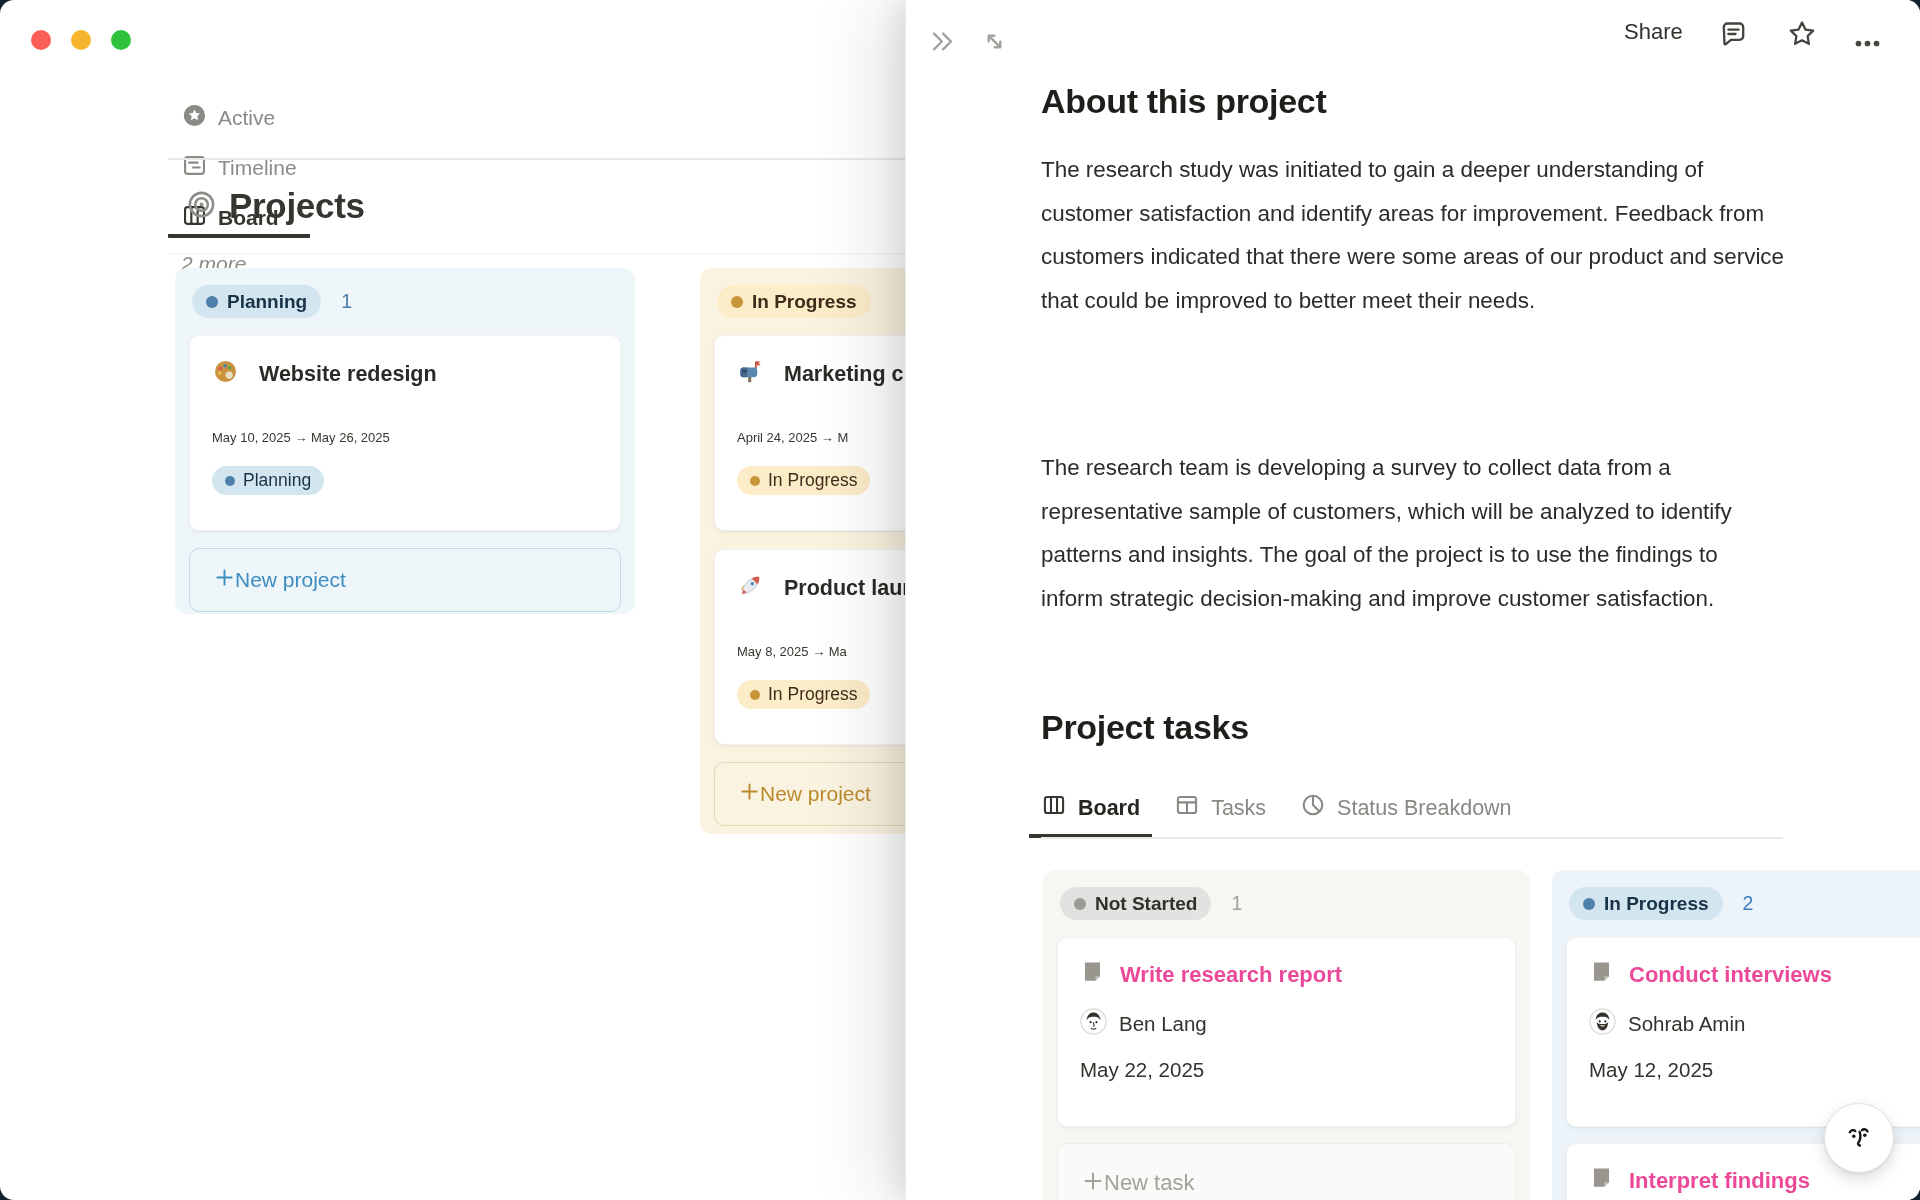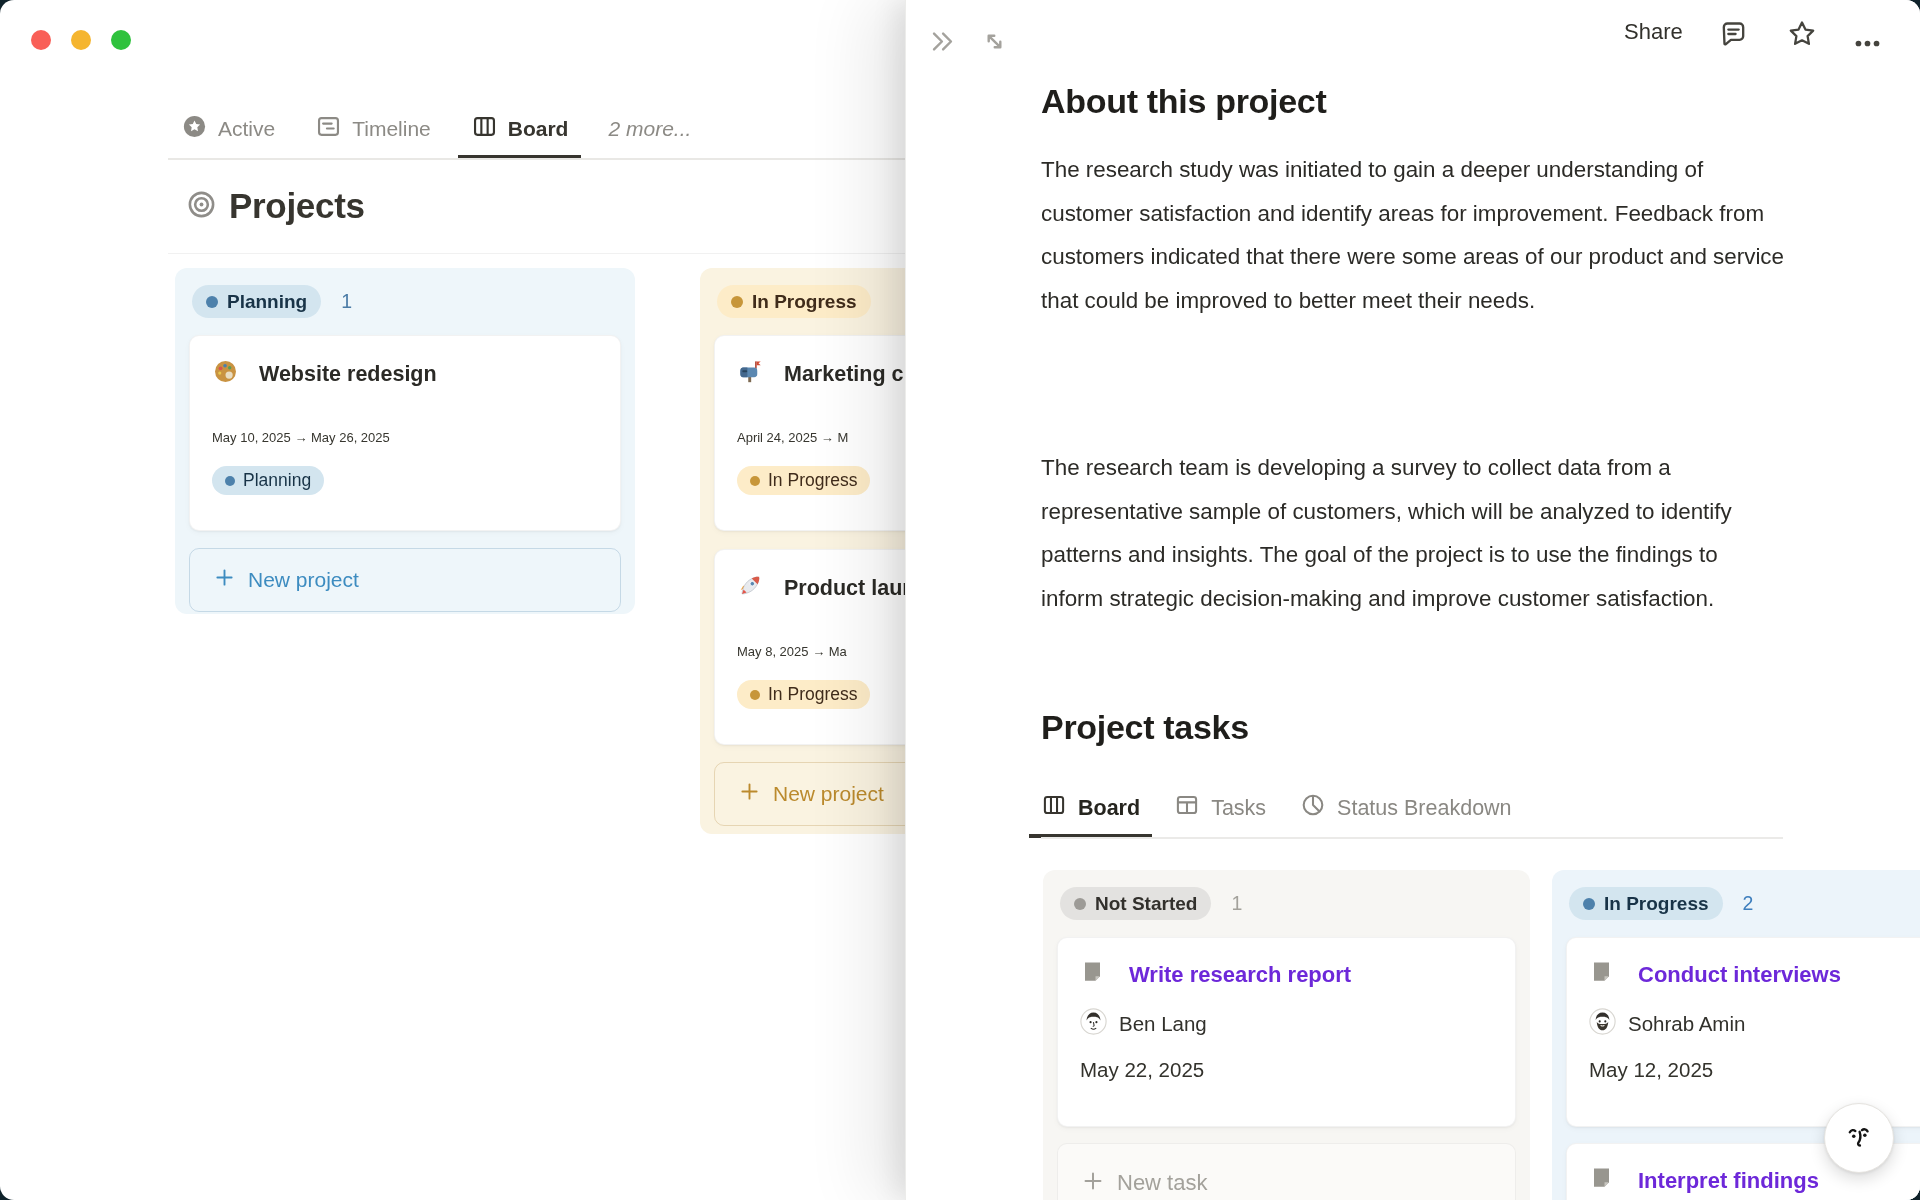--- a/index.html
+++ b/index.html
@@ -6,21 +6,21 @@
   .window{position:relative;width:1920px;height:1200px;background:#ffffff;border-radius:14px;overflow:hidden;}
 
   
   .traffic{position:absolute;top:30px;left:31px;display:flex;gap:20px;}
   .light{width:20px;height:20px;border-radius:50%;}
   .light.red{background:#f95f57;}
   .light.yellow{background:#f5b52f;}
   .light.green{background:#2fc23d;}
 
   
-  .view-tabs{position:absolute;left:168px;top:102px;height:57px;display:flex;gap:14px;align-items:stretch;}
+  .view-tabs{position:absolute;left:168px;top:102px;height:57px;display:flex;gap:14px;align-items:stretch;flex-direction:column;}
   .vtab{display:flex;align-items:center;gap:10px;padding:0 13px;font-size:21px;color:#8c8a85;border-bottom:4px solid transparent;cursor:pointer;}
   .vtab svg{flex:0 0 auto;}
   .vtab.active{color:#37352f;font-weight:700;border-bottom-color:#37352f;border-radius:0 0 1px 1px;}
   .vtab.more{color:#8c8a85;font-style:italic;}
   .tabs-divider{position:absolute;left:168px;top:158px;width:737px;height:2px;background:#e9e8e5;}
   .page-title{position:absolute;left:186px;top:186px;display:flex;align-items:center;gap:12px;}
   .page-title .txt{font-size:35px;font-weight:700;color:#37352f;letter-spacing:-0.3px;}
   .section-divider{position:absolute;left:168px;top:253px;width:737px;height:1px;background:rgba(0,0,0,0.055);}
 
   
@@ -33,38 +33,38 @@
   .tag.yellow{background:#fdecc8;color:#402c1b;}
   .tag.yellow .dot{background:#c7963a;}
   .tag.gray{background:#e3e2e0;color:#32302c;}
   .tag.gray .dot{background:#9d9b97;}
   .count{margin-left:20px;font-size:19.5px;}
   .card{margin-top:17px;background:#fff;border:1px solid rgba(0,0,0,0.05);border-radius:10px;box-shadow:0 1px 2px rgba(0,0,0,0.045),0 2px 6px rgba(0,0,0,0.03);padding:22px 22px 24px 22px;box-sizing:border-box;cursor:pointer;}
   .card-title{display:flex;align-items:center;gap:20px;font-size:21.5px;font-weight:600;color:#2b2a26;}
   .card-date{margin-top:39px;font-size:13px;color:#37362f;}
   .tag.small{height:29px;padding:0 13px;border-radius:15px;font-size:17.5px;font-weight:500;gap:8px;margin-top:21px;}
   .tag.small .dot{width:10px;height:10px;}
-  .new-row{margin-top:17px;height:64px;border-radius:10px;display:flex;align-items:center;gap:13px;padding-left:24px;box-sizing:border-box;font-size:21px;cursor:pointer;}
+  .new-row{margin-top:17px;height:64px;border-radius:10px;display:flex;align-items:center;padding-left:24px;box-sizing:border-box;font-size:21px;cursor:pointer;}
   .new-row.blue{border:1px solid rgba(55,115,160,0.22);color:#3d8cc0;}
   .new-row.gold{border:1px solid rgba(170,125,45,0.25);color:#bb8a2d;}
   .new-row.gray{margin-top:16px;height:90px;align-items:flex-start;padding-top:26px;background:#fbfaf8;border:1px solid rgba(0,0,0,0.05);color:#a3a19b;font-size:22px;}
 
   
   .peek{position:absolute;left:905px;top:0;width:1015px;height:1200px;background:#ffffff;border-left:1px solid #ececea;box-shadow:-10px 0 24px rgba(0,0,0,0.08),-34px 0 64px rgba(0,0,0,0.09);}
   .icon-btn{position:absolute;cursor:pointer;color:#a4a29d;}
   .icon-btn.dark{color:#45443e;}
   .share{position:absolute;left:1624px;top:19px;font-size:22px;color:#32312c;cursor:pointer;}
   .peek-tabs{position:absolute;left:1029px;top:782px;height:56px;display:flex;gap:10px;}
   .ptab{display:flex;align-items:center;gap:11px;padding:0 12px;font-size:21.5px;color:#8a8883;border-bottom:4px solid transparent;cursor:pointer;}
   .ptab.active{color:#26251f;font-weight:700;border-bottom-color:#37352f;}
   .peek-tabs-divider{position:absolute;left:1041px;top:837px;width:742px;height:1.5px;background:#ebeae8;}
 
   .assignee{display:flex;align-items:center;gap:12px;margin-top:18px;font-size:20.5px;color:#32312c;}
   .task-date{margin-top:18px;font-size:20.5px;color:#33322c;}
-  .t-card-title{display:flex;align-items:center;gap:24px;font-size:22px;font-weight:600;color:#6d28d9;}
+  .t-card-title{display:flex;align-items:center;gap:15px;font-size:22px;font-weight:600;color:#ec4899;}
 
   .ai-fab{position:absolute;left:1824px;top:1103px;width:68px;height:68px;border-radius:50%;background:#fff;border:1px solid #e6e4e0;box-shadow:0 6px 16px rgba(0,0,0,0.14),0 1px 3px rgba(0,0,0,0.08);display:flex;align-items:center;justify-content:center;cursor:pointer;}
 </style>
 </head>
 <body>
 
 <div class="window">
 
   <div class="traffic">
     <div class="light red"></div>

